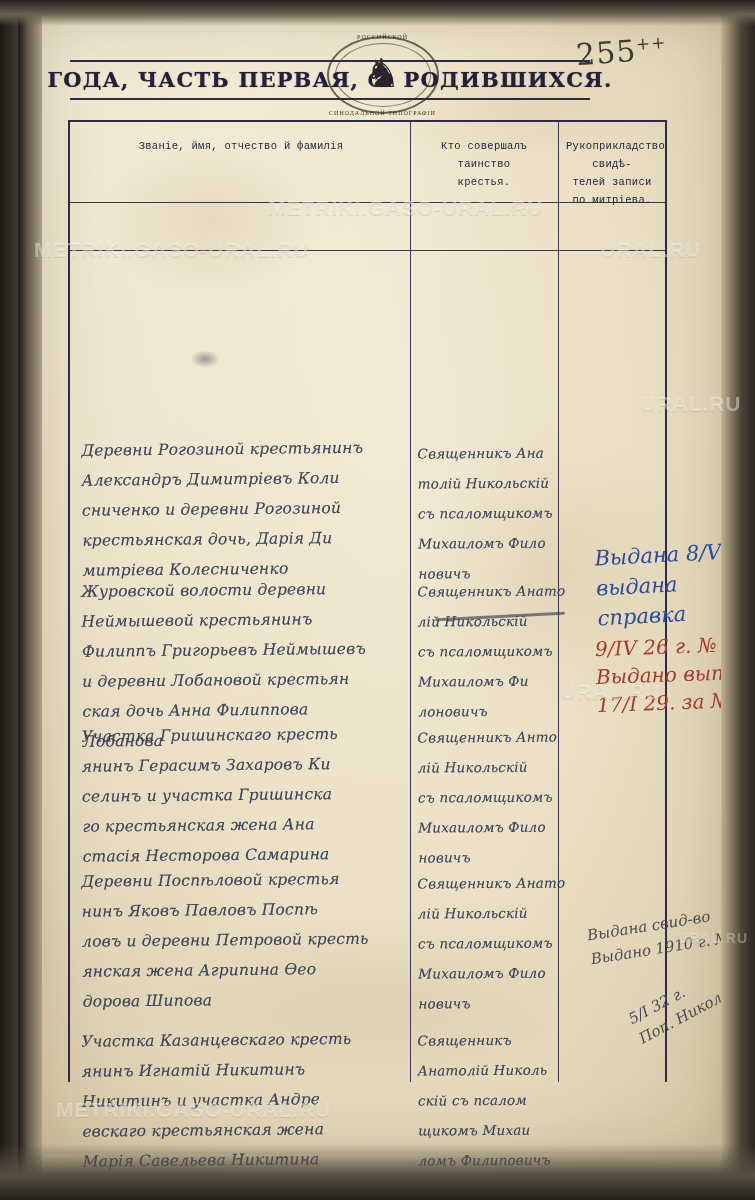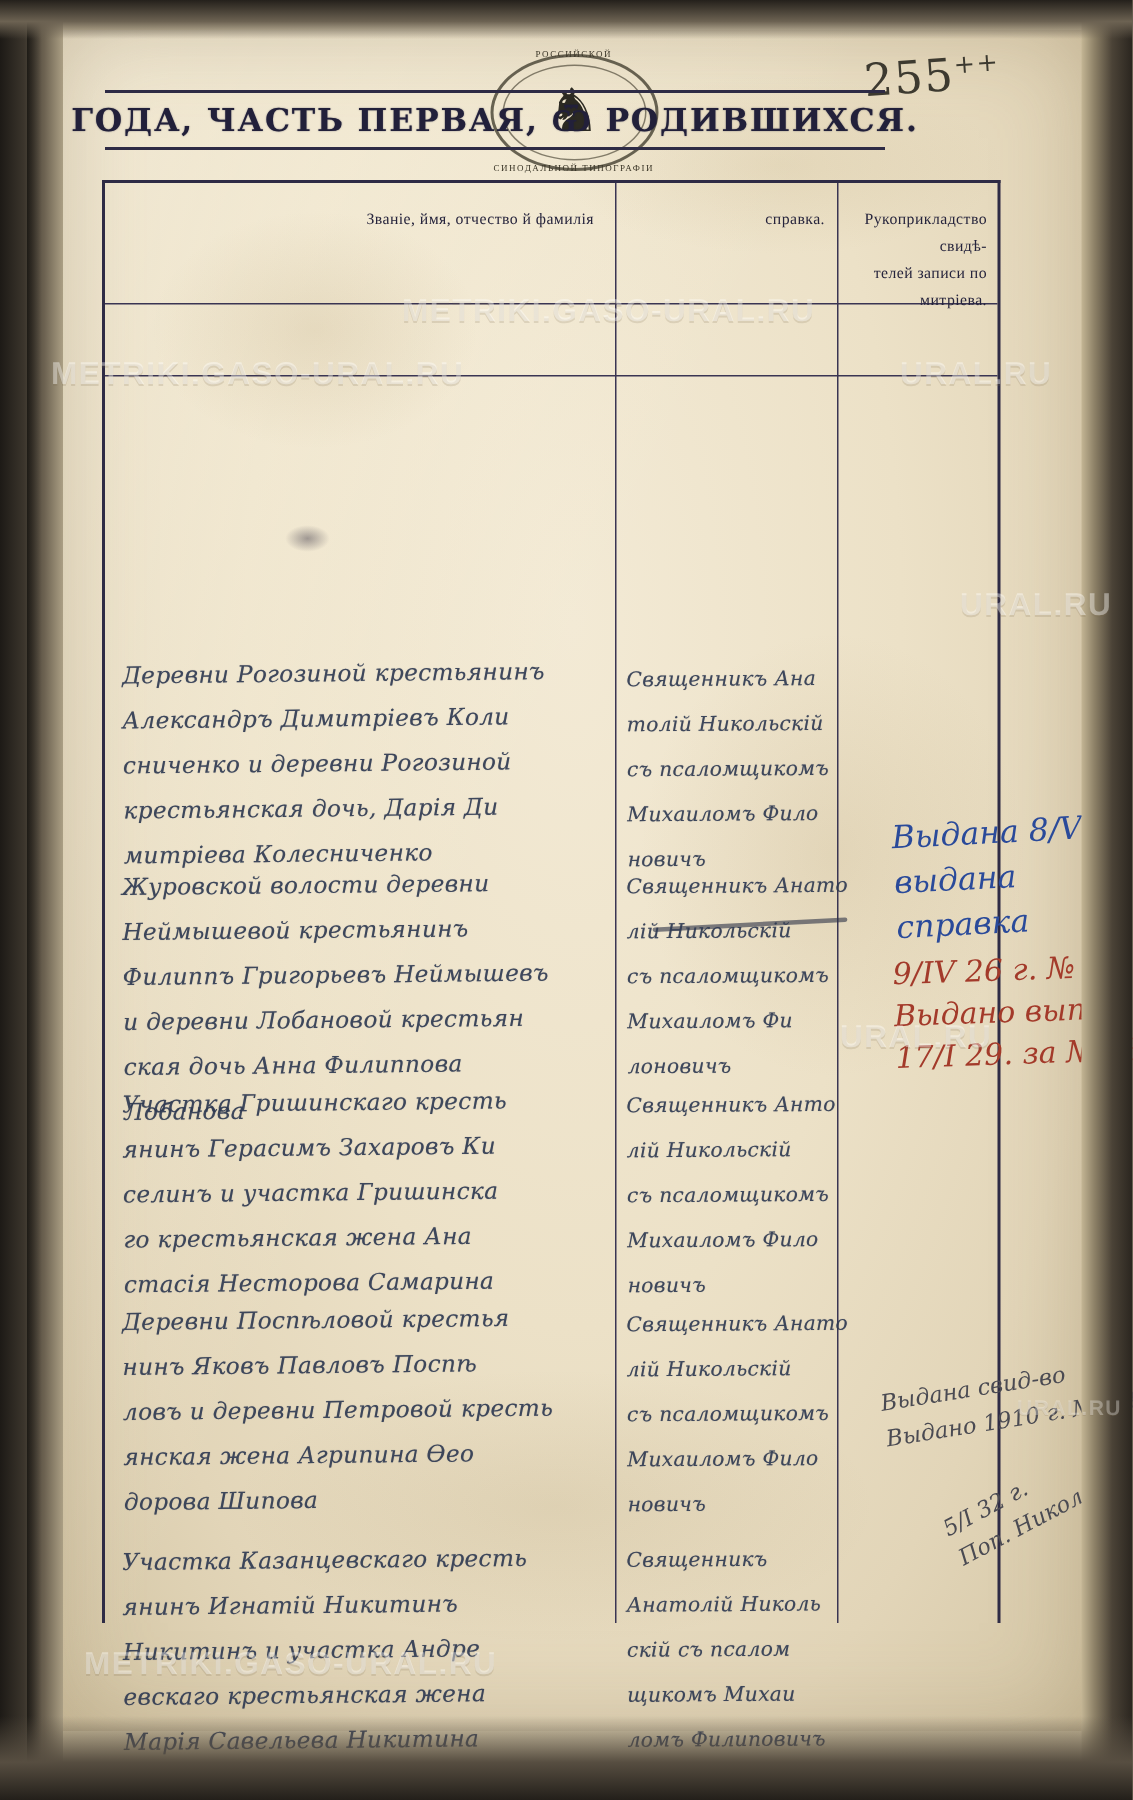--- a/index.html
+++ b/index.html
@@ -188,22 +188,22 @@
     left: 0; right: 0; top: 2px;
     font-size: 6px;
     letter-spacing: 1px;
     color: #3a3527;
   }
   .crest .ringtext.bottom { top: auto; bottom: 2px; }
 
   
   .col-head {
     position: absolute;
-    text-align: right;
-    font-family: Liberation Serif, serif;
+    text-align: center;
+    font-family: Liberation Mono, monospace;
     font-size: 10.5px;
     color: #26243c;
     line-height: 1.7;
     letter-spacing: .3px;
   }
   .ch1 { left: 16px; top: 16px; width: 310px; }
   .ch2 { left: 348px; top: 16px; width: 132px; }
   .ch3 { left: 496px; top: 16px; width: 92px; }
 
   
@@ -349,21 +349,22 @@
     <div class="table-frame">
       <div class="vline v1"></div>
       <div class="vline v2"></div>
       <div class="hline h1"></div>
       <div class="hline h2"></div>
 
       <div class="col-head ch1">
         <div>Званіе, ймя, отчество й фамилія</div>
       </div>
       <div class="col-head ch2">
-        <div>справка.</div>
+        <div>Кто совершалъ таинство</div>
+        <div>крестья.</div>
       </div>
       <div class="col-head ch3">
         <div>Рукоприкладство свидѣ-</div>
         <div>телей записи по митріева.</div>
       </div>
     </div>
 
     <div class="smudge"></div>
     <div class="strike"></div>
 

